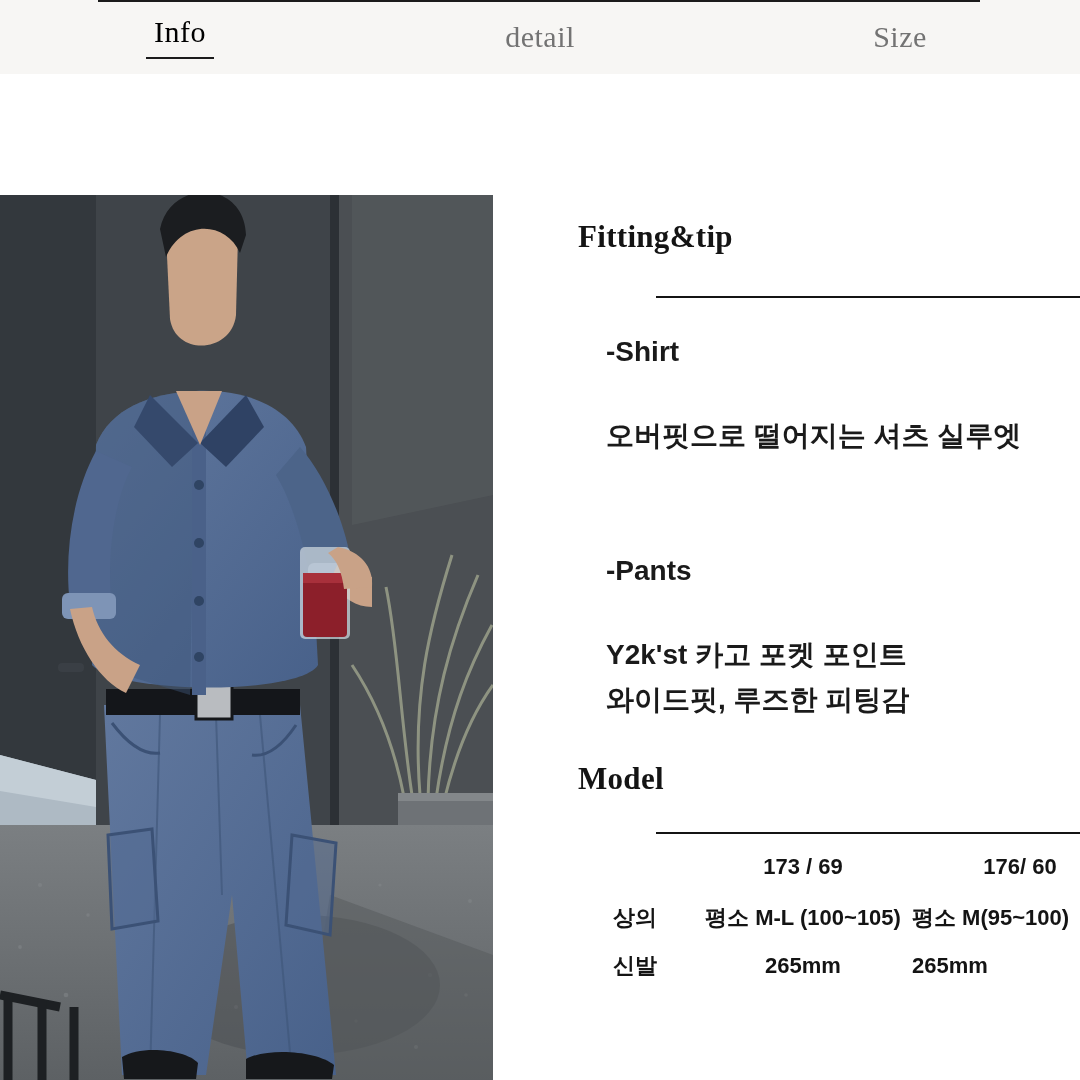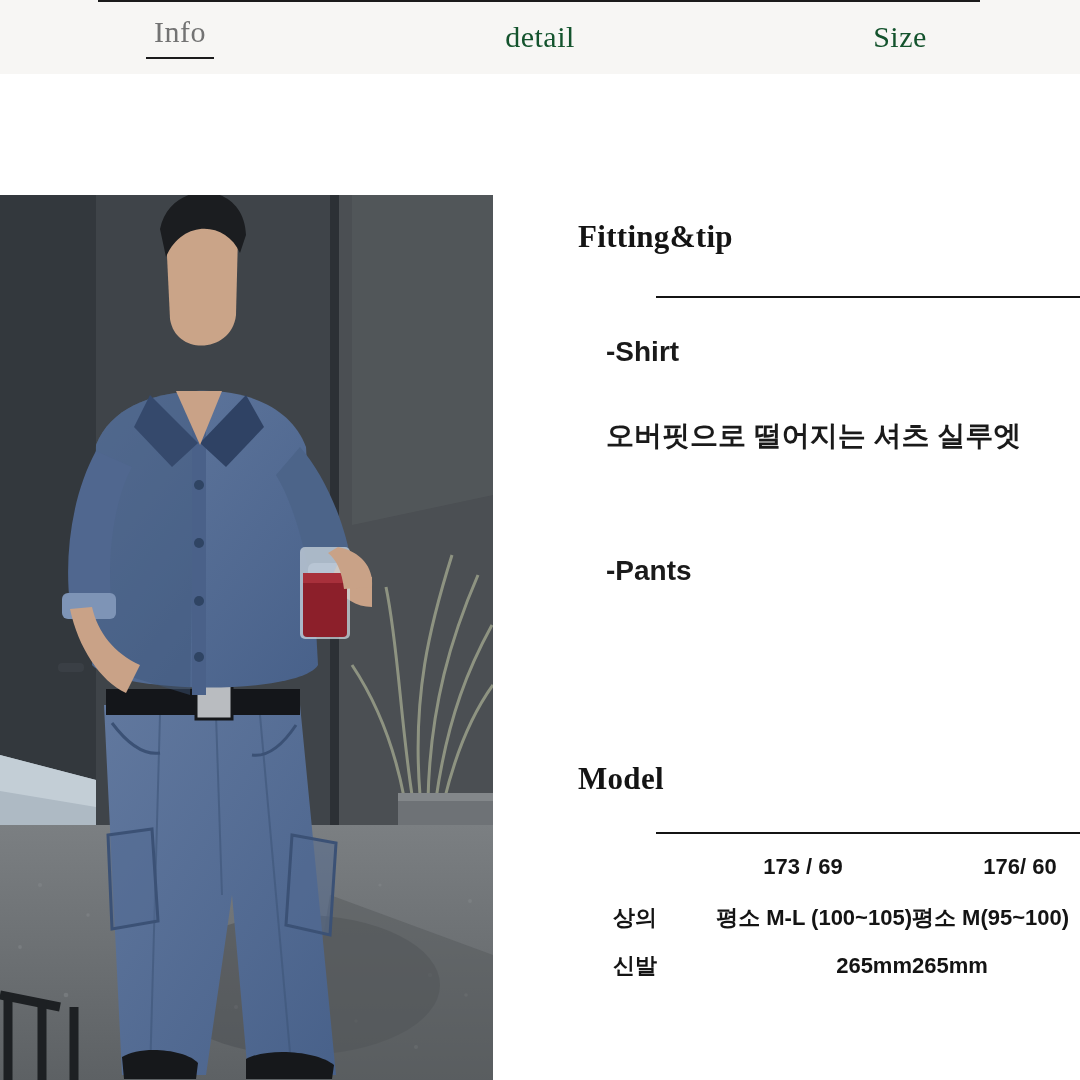--- a/index.html
+++ b/index.html
@@ -28,22 +28,22 @@
     text-align: center;
     font-family: "Liberation Serif", serif;
     font-size: 30px;
     letter-spacing: 0.5px;
     position: relative;
     height: 74px;
     display: flex;
     align-items: center;
     justify-content: center;
   }
-  .tab-active { color: #737373; }
-  .tab-inactive { color: #14532d; }
+  .tab-active { color: #000000; }
+  .tab-inactive { color: #737373; }
   .tab-active .tab-label {
     border-bottom: 2px solid #1b1b1b;
     padding: 0 8px 8px 8px;
   }
   .tab-label { display: inline-block; }
   .topline {
     position: absolute;
     left: 98px; top: 0;
     width: 882px;
     height: 2px;
@@ -122,21 +122,21 @@
     font-family: "Liberation Sans", sans-serif;
     font-weight: 700;
     font-size: 22px;
     color: #141414;
   }
   .model-table td {
     padding: 9px 0;
     vertical-align: middle;
   }
   .col-label { width: 118px; text-align: center; }
-  .col-a     { width: 218px; text-align: right; padding-left: 6px; }
+  .col-a     { width: 218px; text-align: center; padding-left: 6px; }
   .col-b     { width: 216px; text-align: left; padding-left: 8px; }
   .hdr td { text-align: center; padding-bottom: 14px; }
   .hdr .col-a, .hdr .col-b { text-align: center; padding-left: 0; }
 </style>
 </head>
 <body>
 
 <div class="tabbar">
   <div class="topline"></div>
   <div class="tab tab-active">
@@ -284,20 +284,24 @@
 
   <div class="sec-title title-fitting">Fitting&amp;tip</div>
   <div class="rule rule-fitting"></div>
 
   <div class="body-block head-shirt">-Shirt</div>
   <div class="body-block para-shirt">
     <div>오버핏으로 떨어지는 셔츠 실루엣</div>
   </div>
 
   <div class="body-block head-pants">-Pants</div>
+  <div class="body-block para-pants">
+    <div>Y2k'st 카고 포켓 포인트</div>
+    <div>와이드핏, 루즈한 피팅감</div>
+  </div>
 
   <div class="sec-title title-model">Model</div>
   <div class="rule rule-model"></div>
 
   <table class="model-table">
     <tbody>
       <tr class="hdr">
         <td class="col-label"></td>
         <td class="col-a">173 / 69</td>
         <td class="col-b">176/ 60</td>

